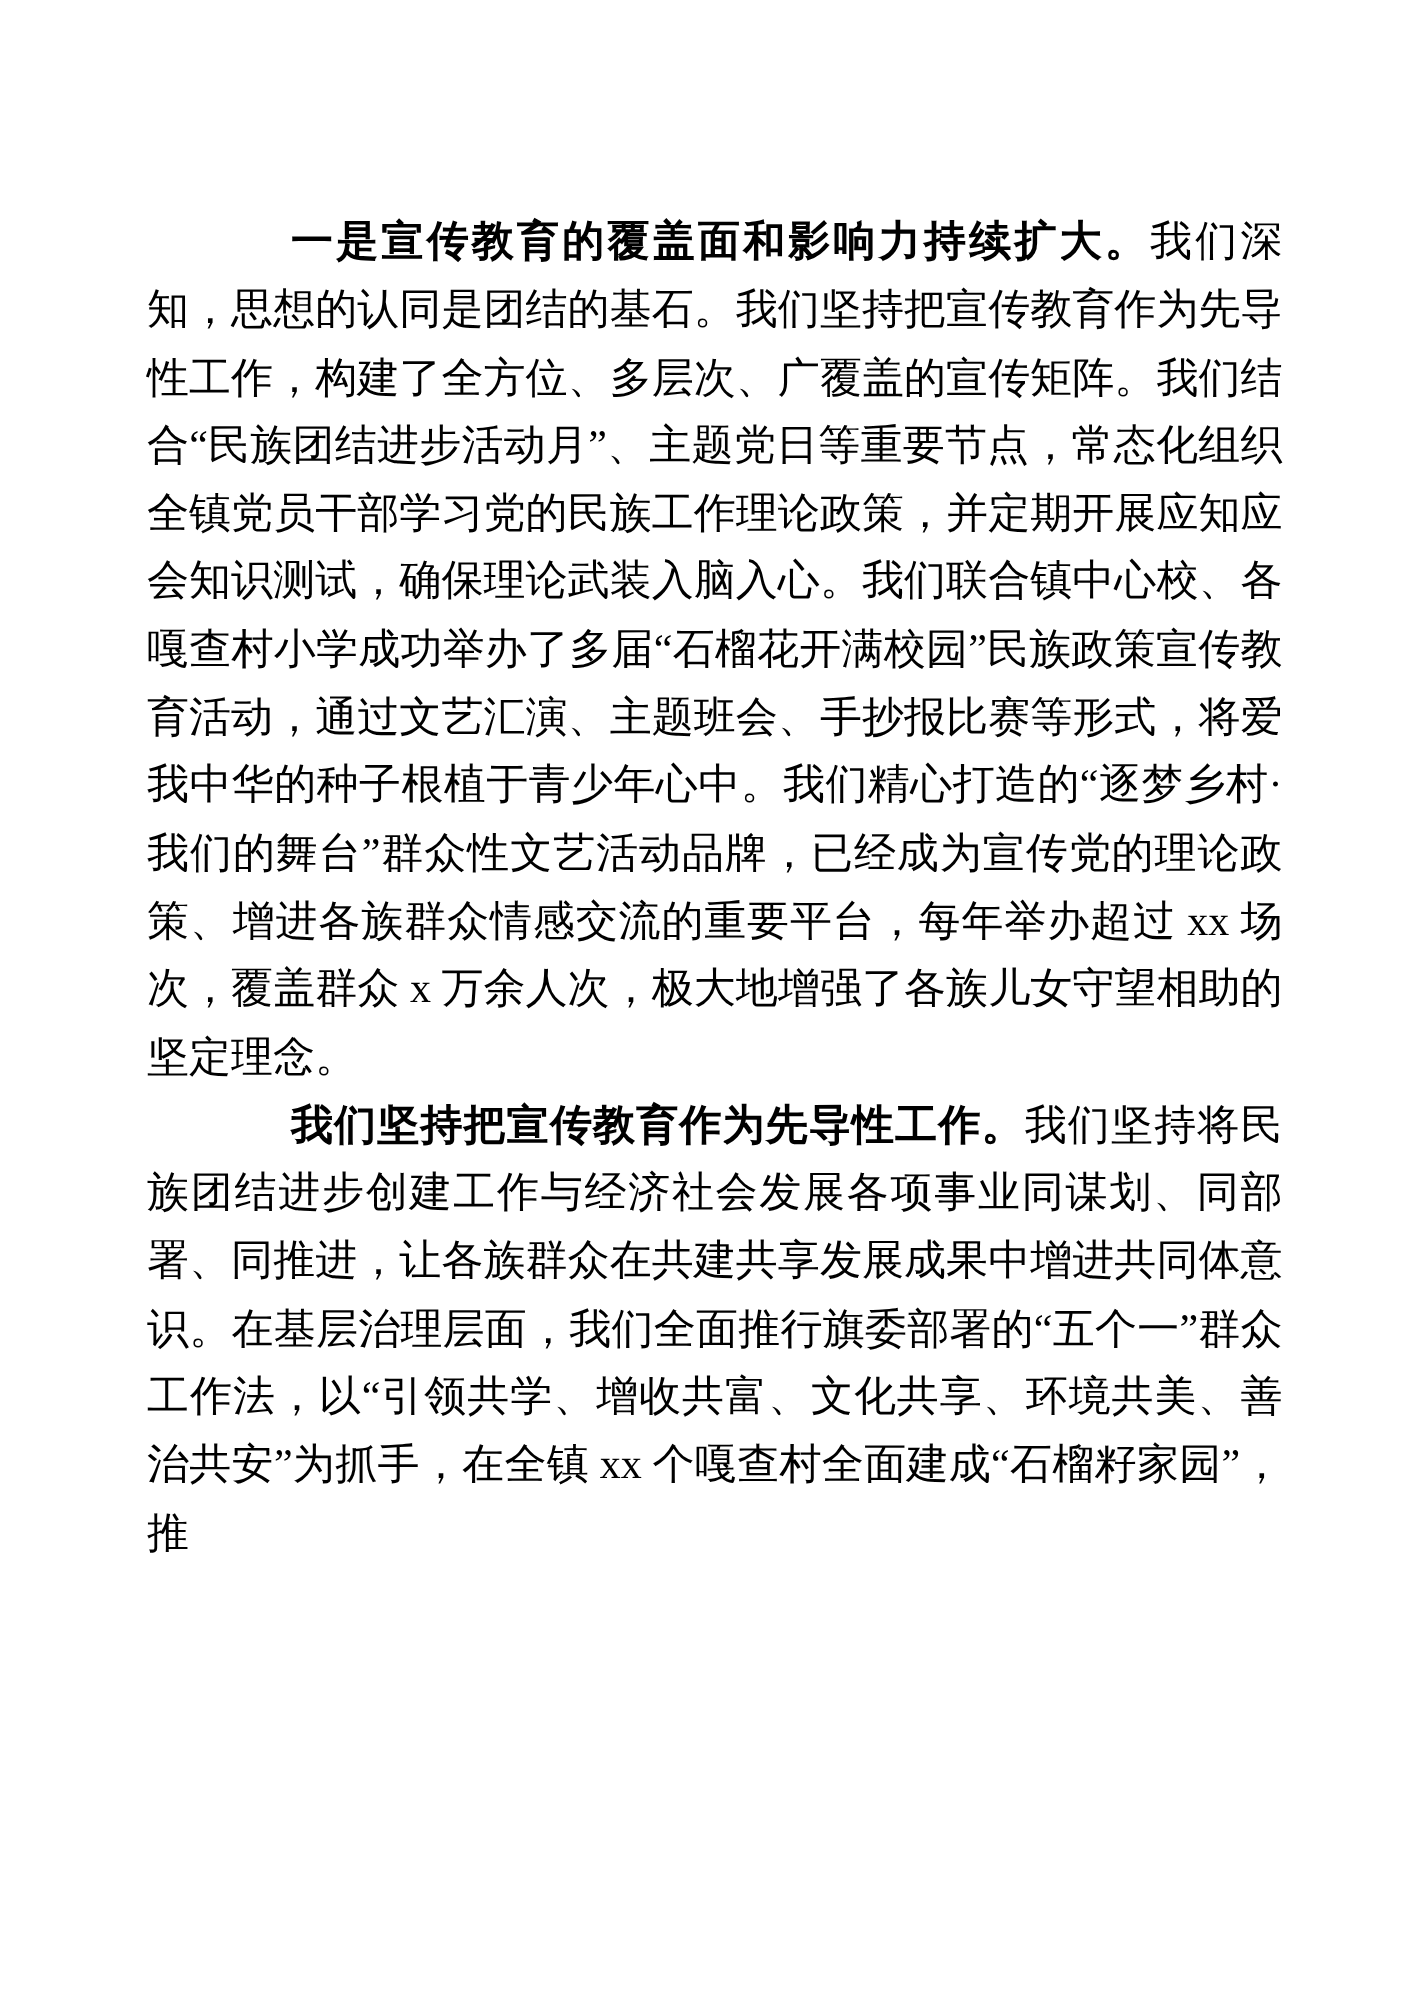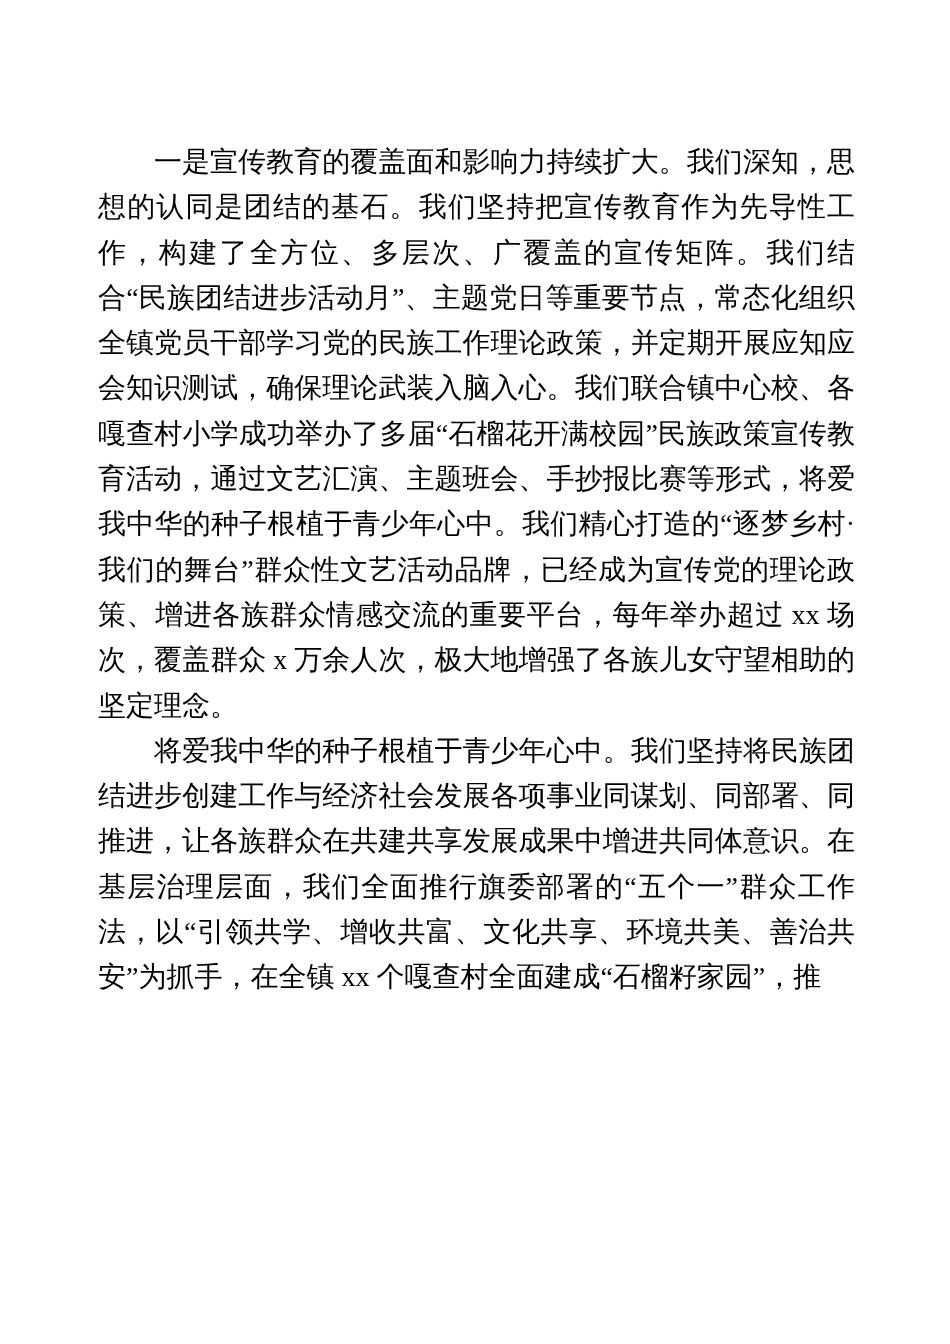--- a/index.html
+++ b/index.html
@@ -29,24 +29,25 @@
     letter-spacing: 0;
   }
   .para {
     margin: 0;
     padding: 0;
   }
   .para.indent {
     text-indent: 2em;
   }
   .run.bold {
-    font-weight: normal;
+    font-weight: bold;
+    margin-left: 40px;
   }
 </style>
 </head>
 <body>
 
 <div class="page">
   <div class="doc-body">
       <p class="para indent"><span class="run bold">一是宣传教育的覆盖面和影响力持续扩大。</span><span class="run">我们深知，思想的认同是团结的基石。我们坚持把宣传教育作为先导性工作，构建了全方位、多层次、广覆盖的宣传矩阵。我们结合“民族团结进步活动月”、主题党日等重要节点，常态化组织全镇党员干部学习党的民族工作理论政策，并定期开展应知应会知识测试，确保理论武装入脑入心。我们联合镇中心校、各嘎查村小学成功举办了多届“石榴花开满校园”民族政策宣传教育活动，通过文艺汇演、主题班会、手抄报比赛等形式，将爱我中华的种子根植于青少年心中。我们精心打造的“逐梦乡村·我们的舞台”群众性文艺活动品牌，已经成为宣传党的理论政策、增进各族群众情感交流的重要平台，每年举办超过 xx 场次，覆盖群众 x 万余人次，极大地增强了各族儿女守望相助的坚定理念。</span></p>
-      <p class="para indent"><span class="run bold">将爱我中华的种子根植于青少年心中。</span><span class="run">我们坚持将民族团结进步创建工作与经济社会发展各项事业同谋划、同部署、同推进，让各族群众在共建共享发展成果中增进共同体意识。在基层治理层面，我们全面推行旗委部署的“五个一”群众工作法，以“引领共学、增收共富、文化共享、环境共美、善治共安”为抓手，在全镇 xx 个嘎查村全面建成“石榴籽家园”，推</span></p>
+      <p class="para indent"><span class="run bold">我们坚持把宣传教育作为先导性工作。</span><span class="run">我们坚持将民族团结进步创建工作与经济社会发展各项事业同谋划、同部署、同推进，让各族群众在共建共享发展成果中增进共同体意识。在基层治理层面，我们全面推行旗委部署的“五个一”群众工作法，以“引领共学、增收共富、文化共享、环境共美、善治共安”为抓手，在全镇 xx 个嘎查村全面建成“石榴籽家园”，推</span></p>
     </div>
 </div>
 
 </body></html>

